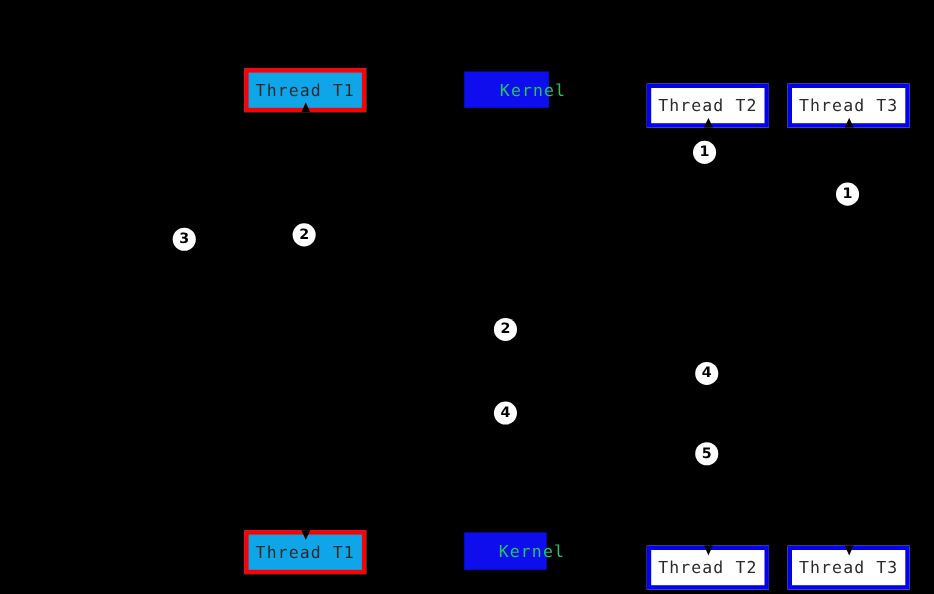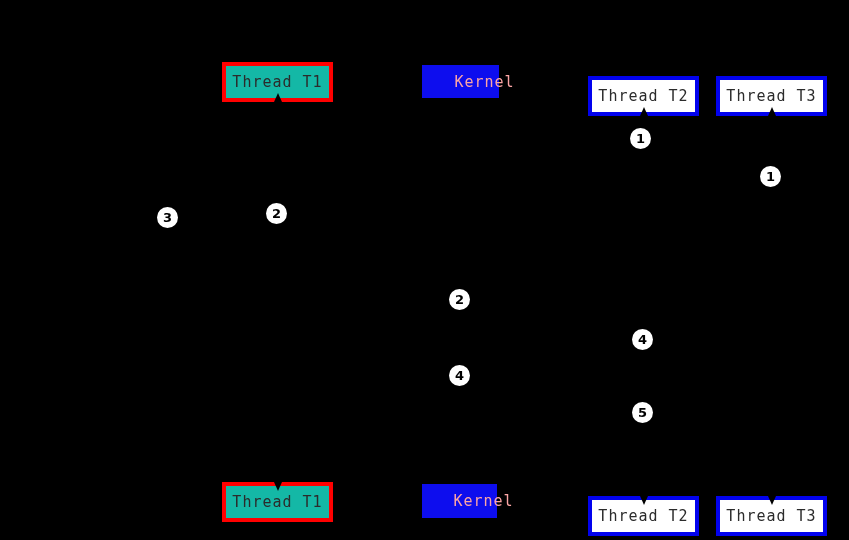--- a/index.html
+++ b/index.html
@@ -23,34 +23,34 @@
     display: flex;
     align-items: center;
     justify-content: center;
     font-size: 15px;
     letter-spacing: 1px;
     white-space: nowrap;
   }
   .box .lbl { position: relative; z-index: 2; }
 
   .red-border {
-    background: #14b8a6;
+    background: #0ea5e9;
     border: 4px solid #ff0000;
     color: #2b2b2b;
   }
   .blue-border {
     background: #ffffff;
     border: 4px solid #0202ee;
     color: #2b2b2b;
     margin-top: 14px;
   }
   .blue-fill {
     background: #0d0dee;
     border: none;
-    color: #fca5a5;
+    color: #22c55e;
     padding-left: 48px;
   }
 
   .b-t1-top     { left: 222px; top: 62px;  width: 111px; height: 40px; }
   .b-kernel-top { left: 422px; top: 65px;  width: 77px;  height: 33px; }
   .b-t2-top     { left: 588px; top: 62px;  width: 111px; height: 40px; }
   .b-t3-top     { left: 716px; top: 62px;  width: 111px; height: 40px; }
   .b-t1-bot     { left: 222px; top: 482px; width: 111px; height: 40px; }
   .b-kernel-bot { left: 422px; top: 484px; width: 75px;  height: 34px; }
   .b-t2-bot     { left: 588px; top: 482px; width: 111px; height: 40px; }

